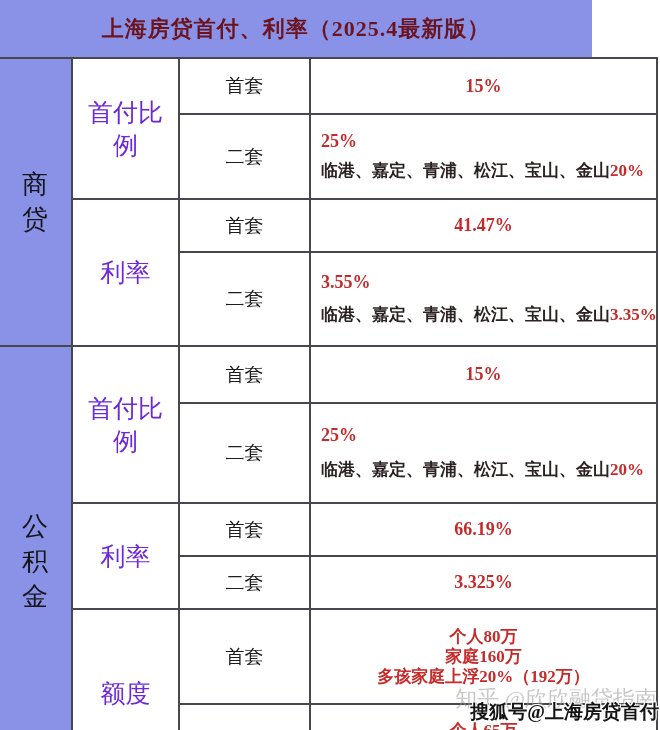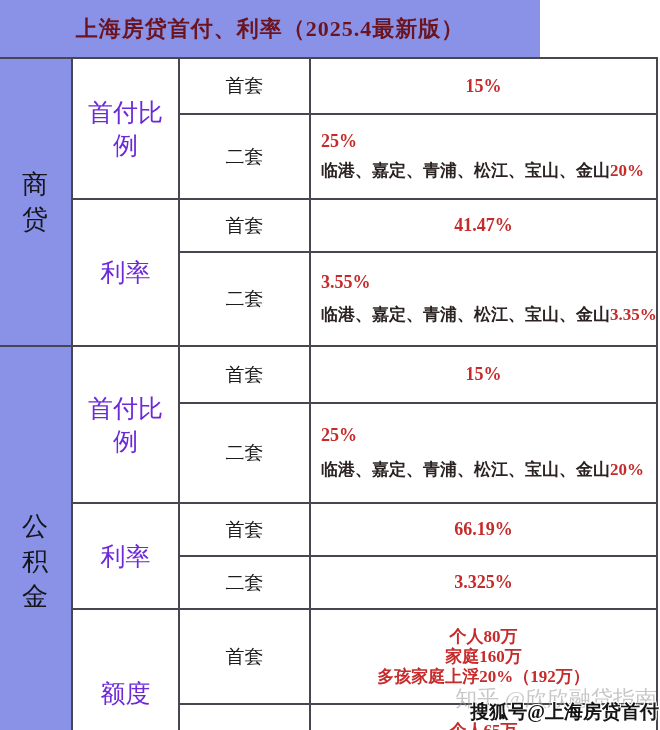--- a/index.html
+++ b/index.html
@@ -8,21 +8,21 @@
     background: #ffffff;
     font-family: "Liberation Serif", "DejaVu Serif", serif;
   }
   .canvas {
     position: relative;
     width: 660px; height: 730px;
     overflow: hidden;
     background: #ffffff;
   }
   .title-bar {
-    width: 540px; height: 57px;
+    width: 592px; height: 57px;
     background: #8a92e8;
     display: flex; align-items: center; justify-content: center;
     font-size: 22px; font-weight: bold;
     color: #6b1420;
     letter-spacing: 1px;
   }
   table.rates {
     border-collapse: collapse;
     table-layout: fixed;
     width: 657px;

